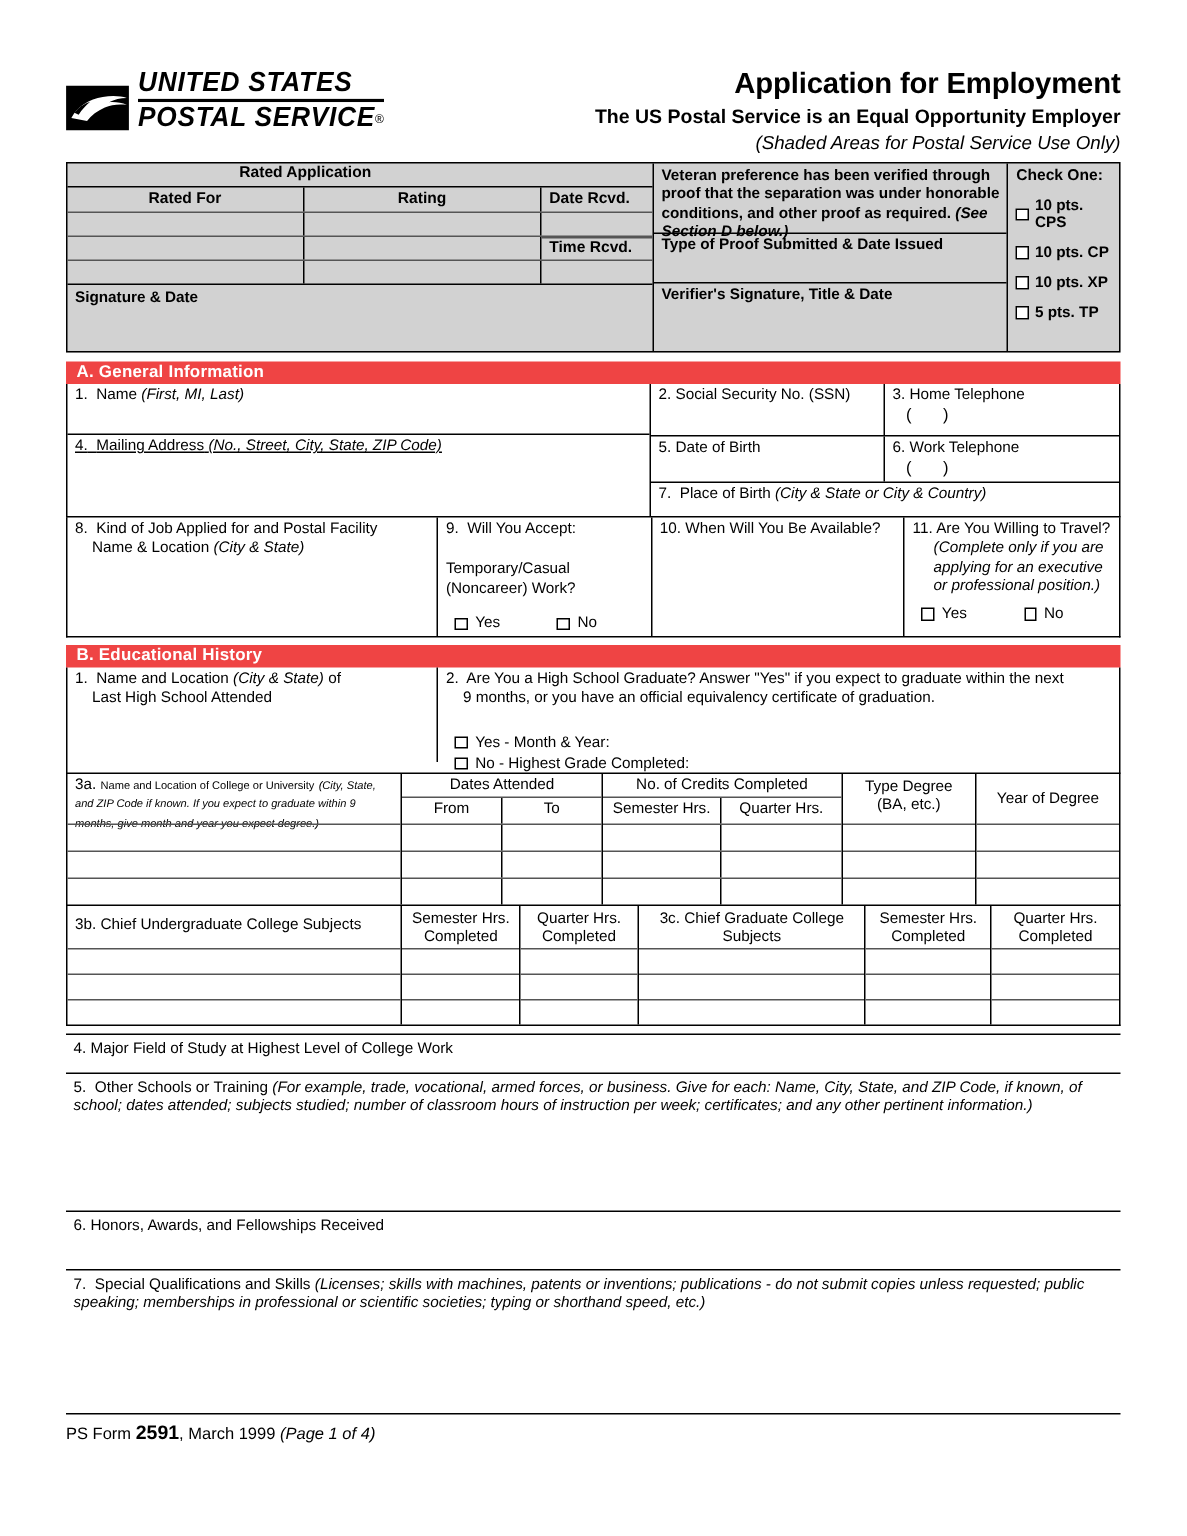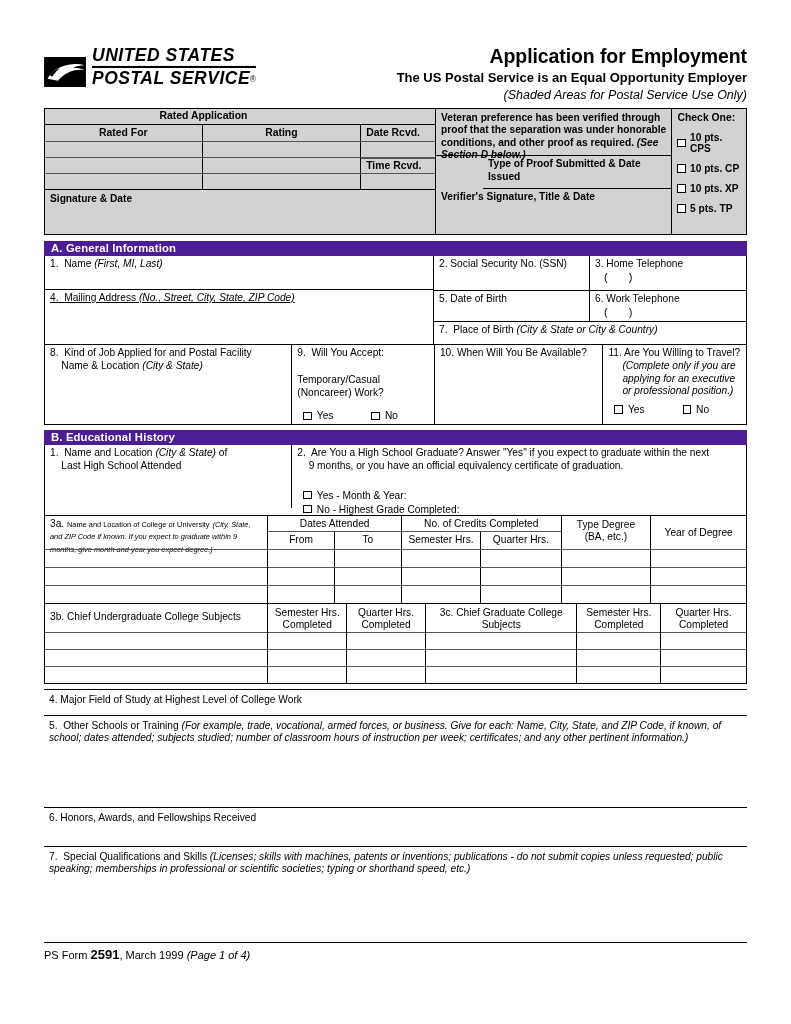--- a/index.html
+++ b/index.html
@@ -89,41 +89,41 @@
   .ra-head { height: 16px; line-height: 15px; font-size: 10.4px; font-weight: 700; text-align: center; }
   .ra-blank { height: 15px; }
   .c-ratedfor { width: 158px; }
   .c-rating   { width: 159px; }
   .c-daterc   { width: 74px; }
   .ra-sig { height: 44px; }
   .ra-sig .lbl { padding-top: 3px; }
 
   .vet-note { height: 47px; }
   .vet-note .lbl { font-size: 10.2px; line-height: 1.205; padding-top: 3px; }
-  .vet-proof { height: 33px; margin-left: 47px; }
+  .vet-proof { height: 33px; }
   .vet-verif { height: 45px; }
 
   .chk-head { font-size: 10.4px; font-weight: 700; padding: 3px 0 0 5px; }
   .chk-item {
     display: flex; align-items: center;
     font-size: 10.2px; font-weight: 700;
     padding-left: 5px; margin-top: 9px;
   }
   .box {
     display: inline-block;
     width: 8.5px; height: 8.5px;
     border: 1.3px solid #000;
     background: #fff;
     margin-right: 4px;
     flex: none;
   }
 
   
   .banner {
-    background: #4c1d95; color: #fff;
+    background: #ef4444; color: #fff;
     font-size: 11.3px; font-weight: 700;
     height: 15px; line-height: 14px;
     padding-left: 7px;
     letter-spacing: .15px;
   }
 
   
   #secA-body { display: flex; }
   #secA-left { width: 391px; }
   #secA-right { width: 312px; }

